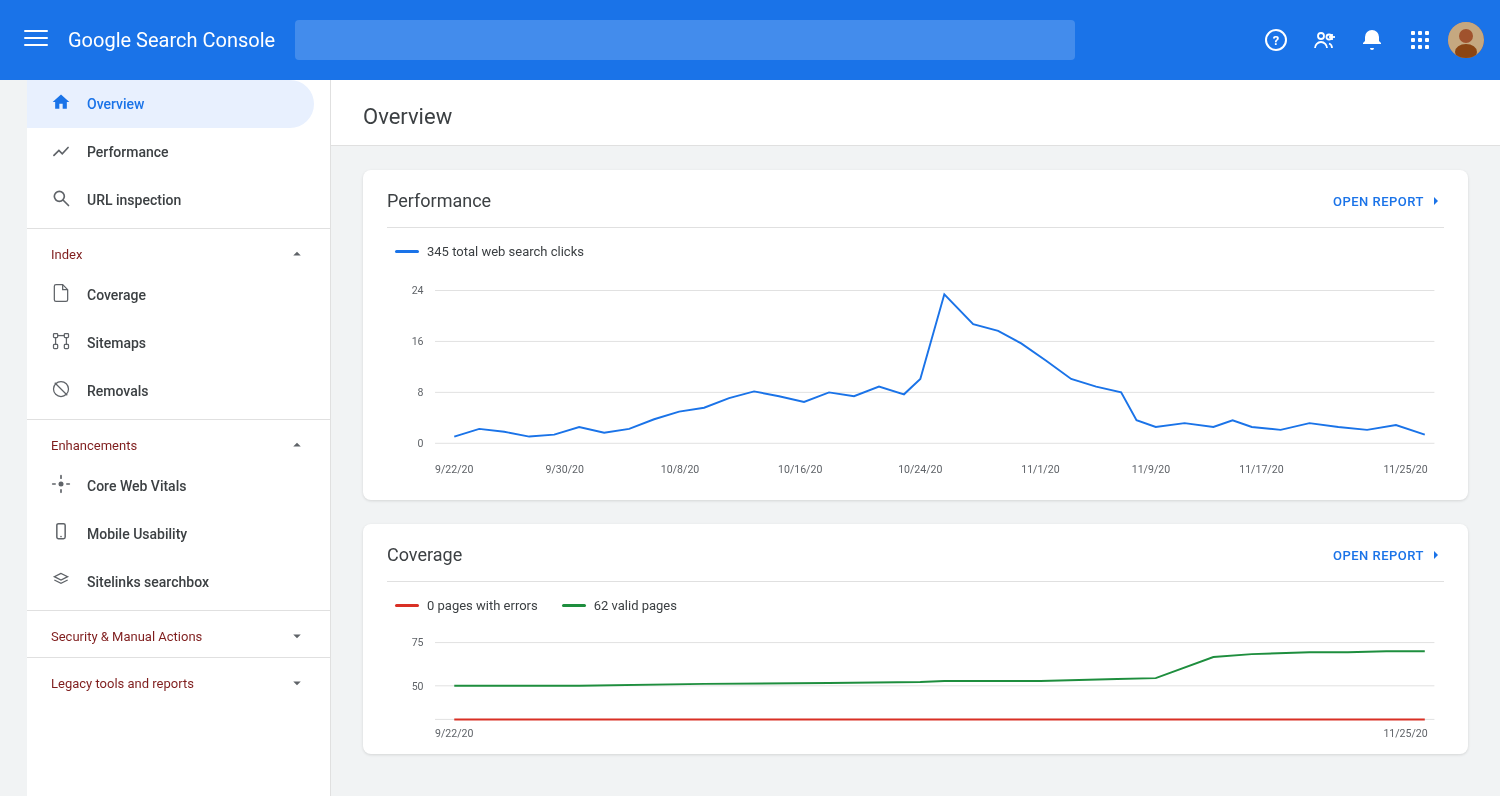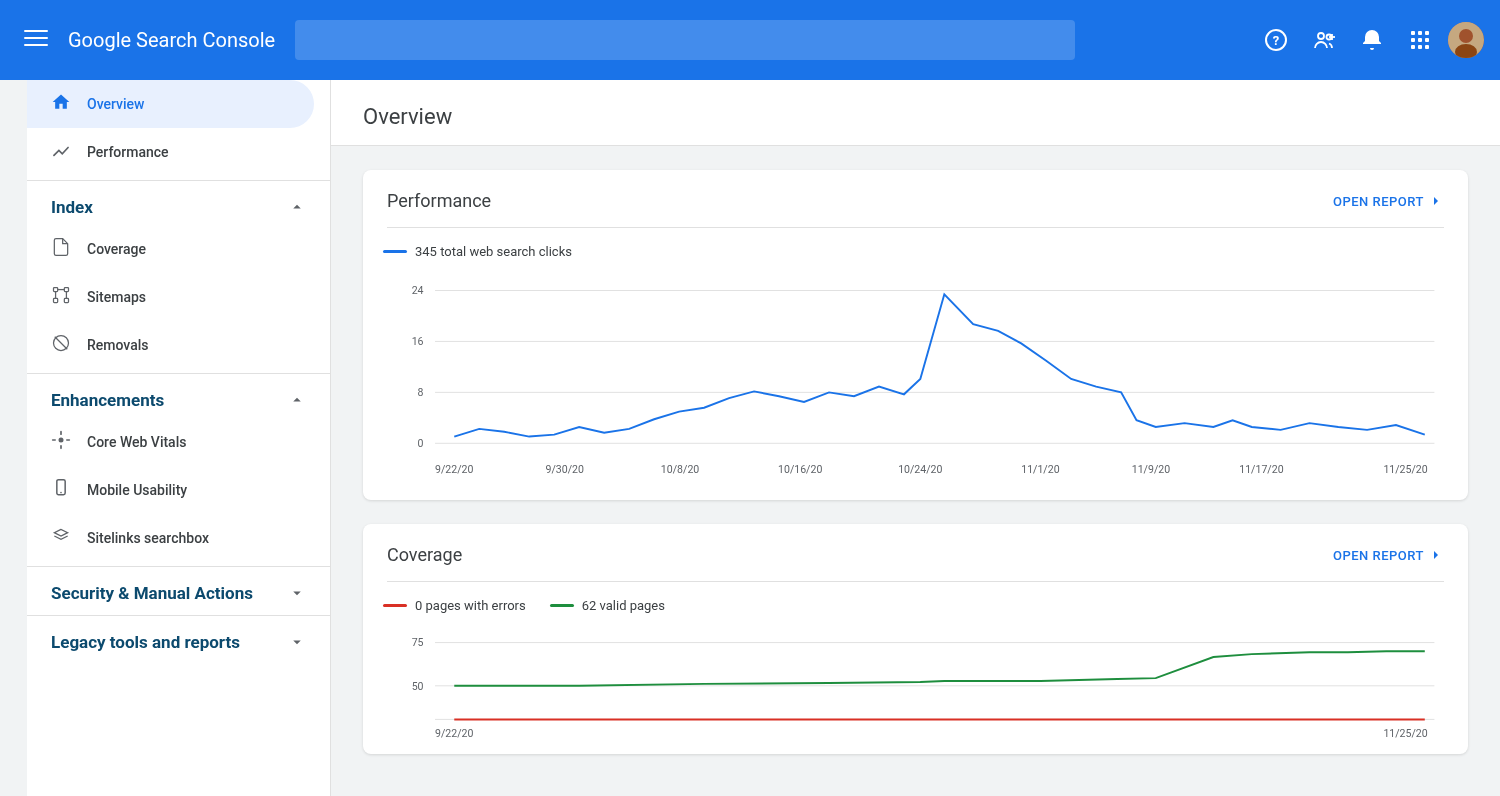--- a/index.html
+++ b/index.html
@@ -39,21 +39,21 @@
       border-radius: 0 24px 24px 0; margin-right: 16px;
       transition: background 0.2s;
     }
     .sidebar-item.active { background: #e8f0fe; color: #1a73e8; }
     .sidebar-icon { font-size: 18px; width: 20px; text-align: center; flex-shrink: 0; }
     .sidebar-section {
       display: flex; align-items: center; justify-content: space-between;
       padding: 8px 24px; font-size: 12px; color: #5f6368; font-weight: 500;
       text-transform: none; margin-top: 4px; cursor: pointer;
     }
-    .sidebar-section-label { font-size: 17px; font-weight: 700; color: #0c4a6e; }
+    .sidebar-section-label { font-size: 13px; font-weight: 400; color: #7f1d1d; }
     .sidebar-divider { height: 1px; background: #e0e0e0; margin: 4px 0; }
     .sidebar-sub { padding-left: 0; }
 
     
     .main { flex: 1; overflow-y: auto; padding: 0; background: #f1f3f4; }
     .main-header {
       background: white; padding: 24px 32px 16px; border-bottom: 1px solid #e0e0e0;
       font-size: 22px; font-weight: 400; color: #3c4043;
     }
 
@@ -70,21 +70,21 @@
     .card-title { font-size: 18px; font-weight: 400; color: #3c4043; }
     .open-report-btn {
       display: flex; align-items: flex-end; gap: 4px;
       color: #1a73e8; font-size: 13px; font-weight: 500; cursor: pointer;
       text-decoration: none; text-transform: uppercase; letter-spacing: 0.5px;
     }
     .card-divider { height: 1px; background: #e0e0e0; margin: 0 24px; }
 
     
     .chart-legend {
-      display: flex; align-items: center; gap: 24px; padding: 16px 20px 8px;
+      display: flex; align-items: center; gap: 24px; padding: 16px 32px 8px;
     }
     .legend-item { display: flex; align-items: center; gap: 8px; font-size: 13px; color: #3c4043; }
     .legend-line {
       width: 24px; height: 3px; border-radius: 2px;
     }
 
     
     .chart-area { padding: 0 24px 9px; position: relative; }
     svg.chart { width: 100%; overflow: visible; }
 
@@ -169,20 +169,29 @@
 
     <div class="sidebar-item">
       <span class="sidebar-icon">
         <svg width="20" height="20" viewBox="0 0 24 24" fill="#5f6368">
           <path d="M3.5 18.5l6-6 4 4 7-7.5" stroke="#5f6368" stroke-width="2" fill="none" stroke-linecap="round"></path>
         </svg>
       </span>
       <span>Performance</span>
     </div>
 
+    <div class="sidebar-item">
+      <span class="sidebar-icon">
+        <svg width="20" height="20" viewBox="0 0 24 24" fill="#5f6368">
+          <circle cx="10" cy="10" r="6" stroke="#5f6368" stroke-width="2" fill="none"></circle>
+          <line x1="15" y1="15" x2="21" y2="21" stroke="#5f6368" stroke-width="2" stroke-linecap="round"></line>
+        </svg>
+      </span>
+      <span>URL inspection</span>
+    </div>
 
     <div class="sidebar-divider"></div>
 
     <div class="sidebar-section">
       <span class="sidebar-section-label">Index</span>
       <svg width="18" height="18" viewBox="0 0 24 24" fill="#5f6368">
         <path d="M7 14l5-5 5 5z"></path>
       </svg>
     </div>
 

